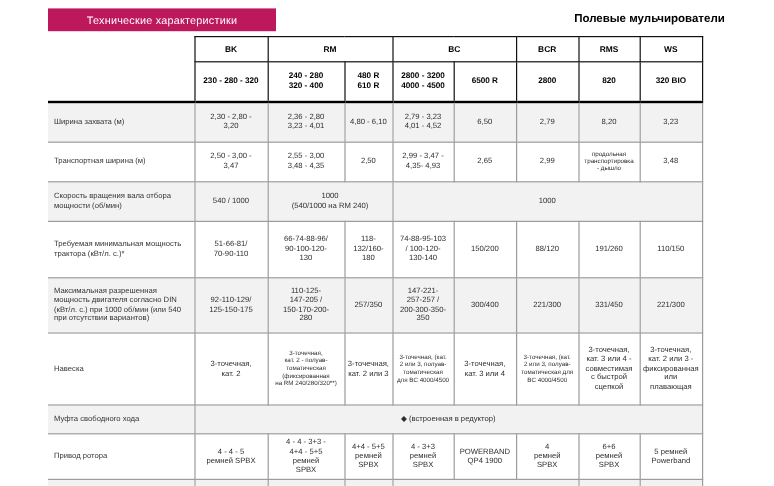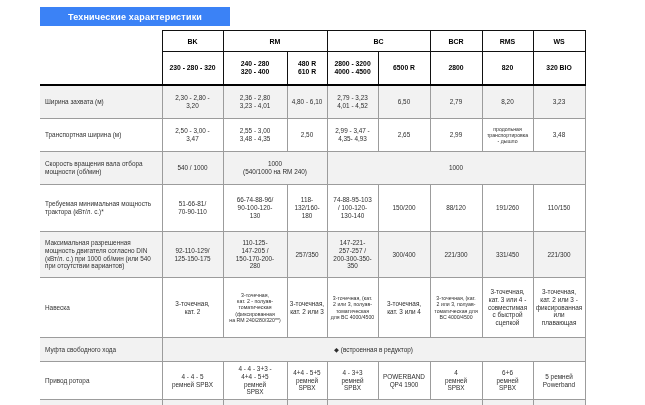--- a/index.html
+++ b/index.html
@@ -1,19 +1,19 @@
 <!DOCTYPE html>
 <html><head>
 <meta charset="utf-8">
 <style>
   html,body{margin:0;padding:0;background:#fff;}
   #page{position:relative;width:645px;height:405px;background:#ffffff;overflow:hidden;
         font-family:"Liberation Sans", sans-serif;color:#2e2e2e;}
-  #title-box{position:absolute;left:40px;top:7px;width:190px;height:19px;background:#3b82f6;
-        color:#fff;font-weight:bold;font-size:9px;display:flex;align-items:center;justify-content:center;
+  #title-box{position:absolute;left:40px;top:7px;width:190px;height:19px;background:#be185d;
+        color:#fff;font-weight:normal;font-size:9px;display:flex;align-items:center;justify-content:center;
         letter-spacing:.2px;}
   #page-title{position:absolute;right:41px;top:10px;font-weight:bold;font-size:9.6px;color:#000;}
   table.spec{position:absolute;left:40px;top:30px;border-collapse:collapse;table-layout:fixed;width:545px;}
   table.spec td,table.spec th{padding:1px 2px;vertical-align:middle;text-align:center;
         white-space:pre-line;overflow:hidden;}
   
   tr.h1 th{border:1px solid #111;background:#fff;font-size:7px;font-weight:bold;height:18px;color:#000;}
   tr.h2 th{border:1px solid #111;border-bottom:2px solid #000;background:#fff;font-size:6.8px;
         font-weight:bold;height:30px;color:#000;line-height:1.25;}
   td.corner{border:none;border-bottom:2px solid #000;background:#fff;}
@@ -25,20 +25,21 @@
         font-size:6.4px;color:#333;white-space:normal;}
   tbody tr:last-child td{border-bottom:1.5px solid #555;}
 </style>
 </head>
 <body>
 
 <div id="page">
   <div id="title-box">
     <span>Технические характеристики</span>
   </div>
+  <div id="page-title">Полевые мульчирователи</div>
 
   <table class="spec">
     <colgroup id="cols">
         <col style="width: 122px;">
         <col style="width: 61px;">
         <col style="width: 64px;">
         <col style="width: 40px;">
         <col style="width: 51px;">
         <col style="width: 52px;">
         <col style="width: 52px;">

